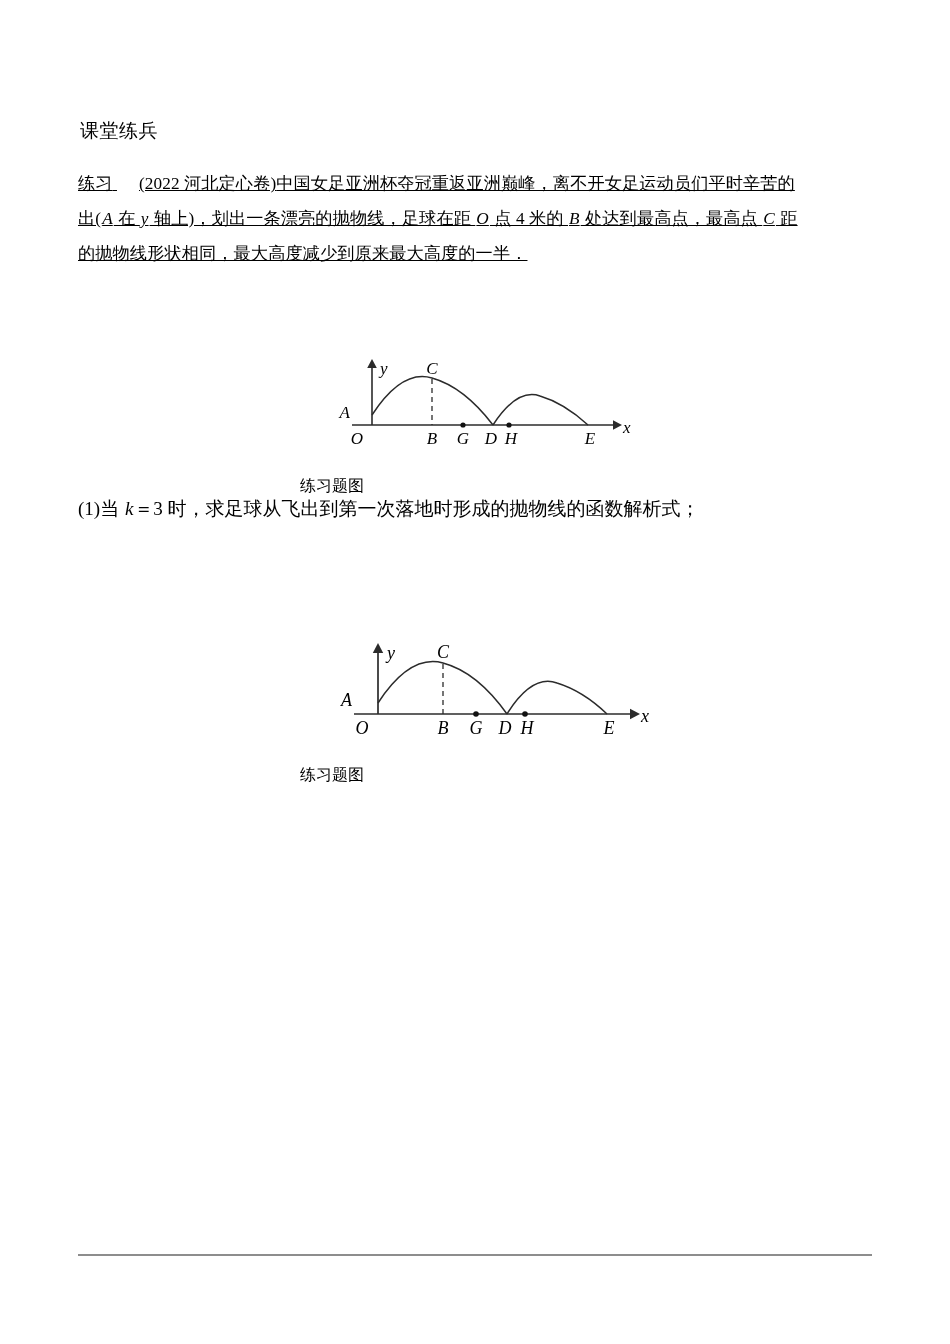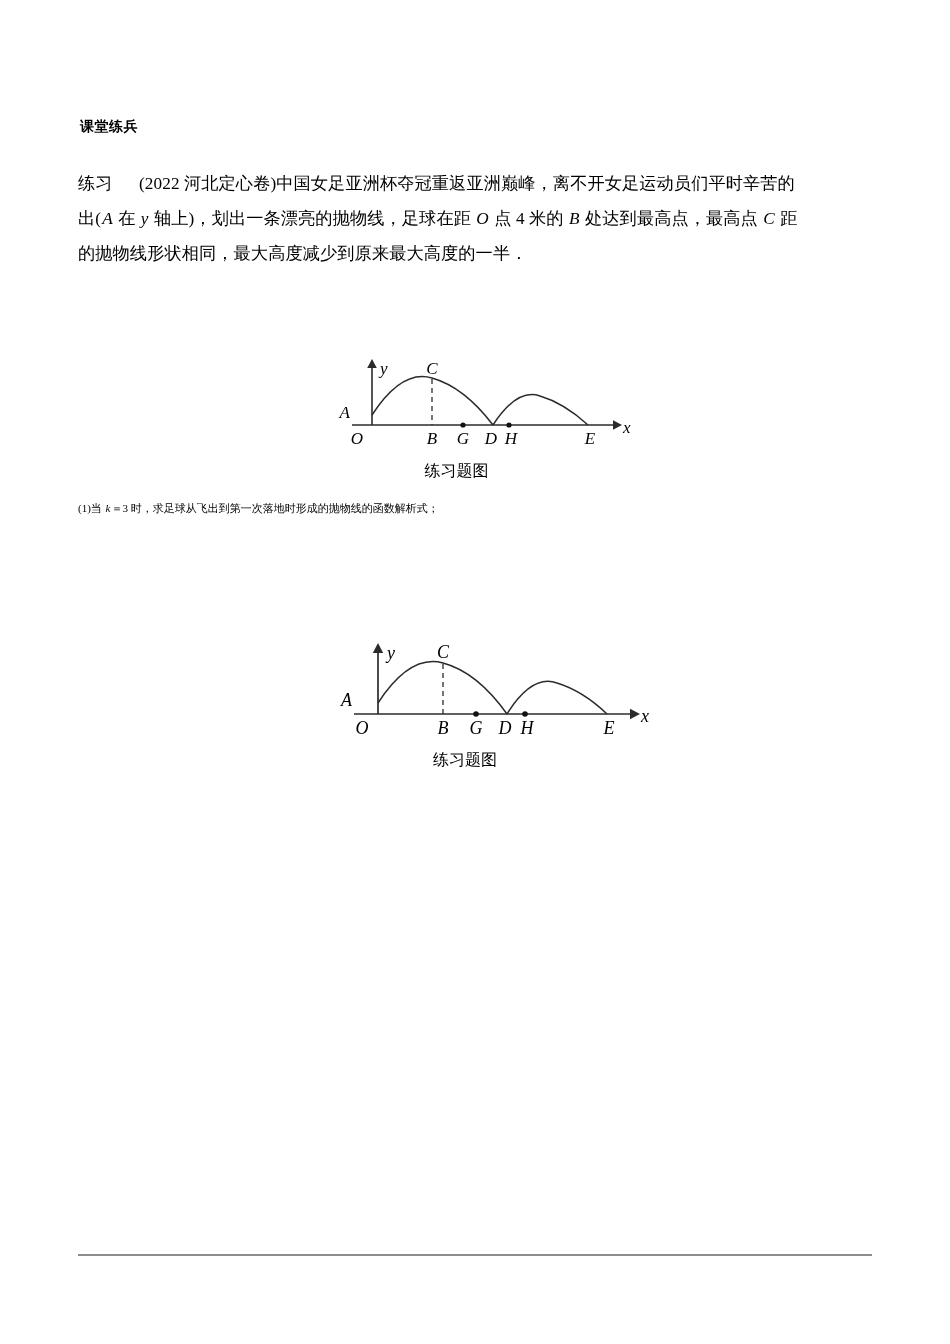--- a/index.html
+++ b/index.html
@@ -19,67 +19,68 @@
     position: absolute;
     inset: 0;
   }
 
   
   .section-title {
     position: absolute;
     left: 80px;
     top: 118px;
     font-family: "DejaVu Sans", "Liberation Sans", sans-serif;
-    font-weight: bold;
-    font-size: 14px;
+    font-weight: normal;
+    font-size: 19px;
     letter-spacing: 0.5px;
     color: #000;
   }
 
   
   .body-block {
     position: absolute;
     left: 78px;
     top: 166px;
     width: 800px;
   }
   .tline {
     font-size: 17.2px;
     line-height: 35px;
     white-space: nowrap;
     letter-spacing: 0.1px;
+    text-decoration: underline;
   }
   .q-block {
     position: absolute;
     left: 78px;
     top: 492px;
     width: 810px;
   }
   .qline {
-    font-size: 11px;
+    font-size: 19px;
     line-height: 33px;
     white-space: nowrap;
   }
 
   
   i.m {
     font-family: "Liberation Serif", "DejaVu Serif", serif;
     font-style: italic;
     padding: 0 1px;
   }
 
   
   .figure {
     position: absolute;
   }
   .figure svg { display: block; }
   .fig-caption {
-    text-align: center;
+    text-align: left;
     font-size: 16px;
-    margin-top: 4px;
+    margin-top: 19px;
     font-family: "Liberation Serif", "DejaVu Serif", serif;
   }
 
   #figure-1 { left: 300px; top: 352px; width: 360px; }
   #figure-2 { left: 300px; top: 636px; width: 380px; }
 
   .axis-label {
     font-family: "Liberation Serif", "DejaVu Serif", serif;
     font-style: italic;
     font-size: 17px;

